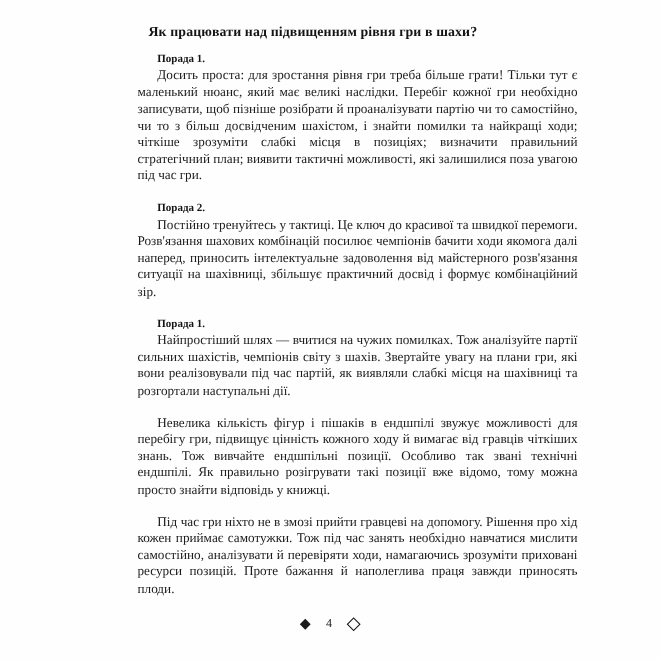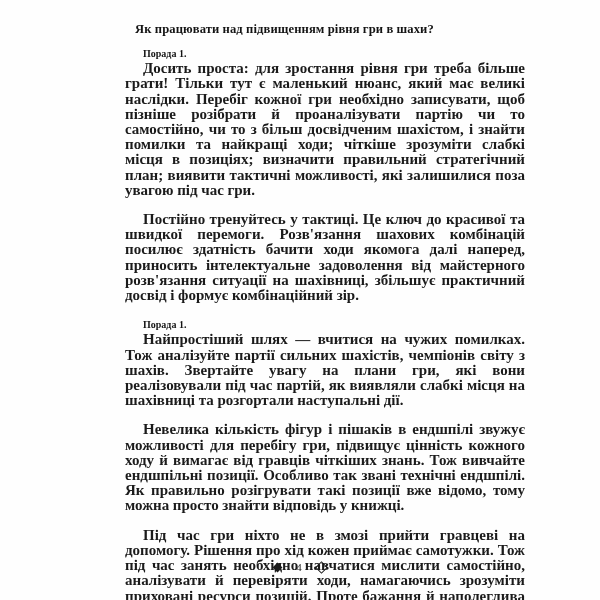--- a/index.html
+++ b/index.html
@@ -47,29 +47,28 @@
 
   .section-heading {
     font-size: 10px;
     font-weight: bold;
     line-height: 15.2px;
     margin: 0 0 0 18px;
     color: #141414;
   }
 
   .section-body {
-    font-size: 15px;
+    font-size: 12px;
     line-height: 15.2px;
     margin: 0;
     text-align: justify;
     text-indent: 18px;
     color: #1b1b1b;
     hyphens: manual;
     word-spacing: -0.1px;
-    font-weight: bold;
   }
 
   .closing-line {
     font-size: 11.6px;
     font-style: italic;
     font-weight: bold;
     line-height: 15.2px;
     margin: 10px 0 0 18px;
     text-align: left;
     color: #151515;
@@ -114,21 +113,22 @@
   <div class="content">
 
     <h1 class="doc-title">Як працювати над підвищенням рівня гри в шахи?</h1>
 
     <div class="section">
       <div class="section-heading">Порада 1.</div>
       <p class="section-body">Досить проста: для зростання рівня гри треба більше грати! Тільки тут є маленький нюанс, який має великі наслідки. Перебіг кожної гри необхідно записувати, щоб пізніше розібрати й проаналізувати партію чи то самостійно, чи то з більш досвідченим шахістом, і знайти помилки та найкращі ходи; чіткіше зрозуміти слабкі місця в позиціях; визначити правильний стратегічний план; виявити тактичні можливості, які залишилися поза увагою під час гри.</p>
     </div>
 
     <div class="section">
-      <p class="section-body">Постійно тренуйтесь у тактиці. Це ключ до красивої та швидкої перемоги. Розв'язання шахових комбінацій посилює здатність бачити ходи якомога далі наперед, приносить інтелектуальне задоволення від майстерного розв'язання ситуації на шахівниці, збільшує практичний досвід і формує комбінаційний зір.</p>
+      <div class="section-heading">Порада 2.</div>
+      <p class="section-body">Постійно тренуйтесь у тактиці. Це ключ до красивої та швидкої перемоги. Розв'язання шахових комбінацій посилює чемпіонів бачити ходи якомога далі наперед, приносить інтелектуальне задоволення від майстерного розв'язання ситуації на шахівниці, збільшує практичний досвід і формує комбінаційний зір.</p>
     </div>
 
     <div class="section">
       <div class="section-heading">Порада 1.</div>
       <p class="section-body">Найпростіший шлях — вчитися на чужих помилках. Тож аналізуйте партії сильних шахістів, чемпіонів світу з шахів. Звертайте увагу на плани гри, які вони реалізовували під час партій, як виявляли слабкі місця на шахівниці та розгортали наступальні дії.</p>
     </div>
 
     <div class="section">
       <p class="section-body">Невелика кількість фігур і пішаків в ендшпілі звужує можливості для перебігу гри, підвищує цінність кожного ходу й вимагає від гравців чіткіших знань. Тож вивчайте ендшпільні позиції. Особливо так звані технічні ендшпілі. Як правильно розігрувати такі позиції вже відомо, тому можна просто знайти відповідь у книжці.</p>
     </div>

